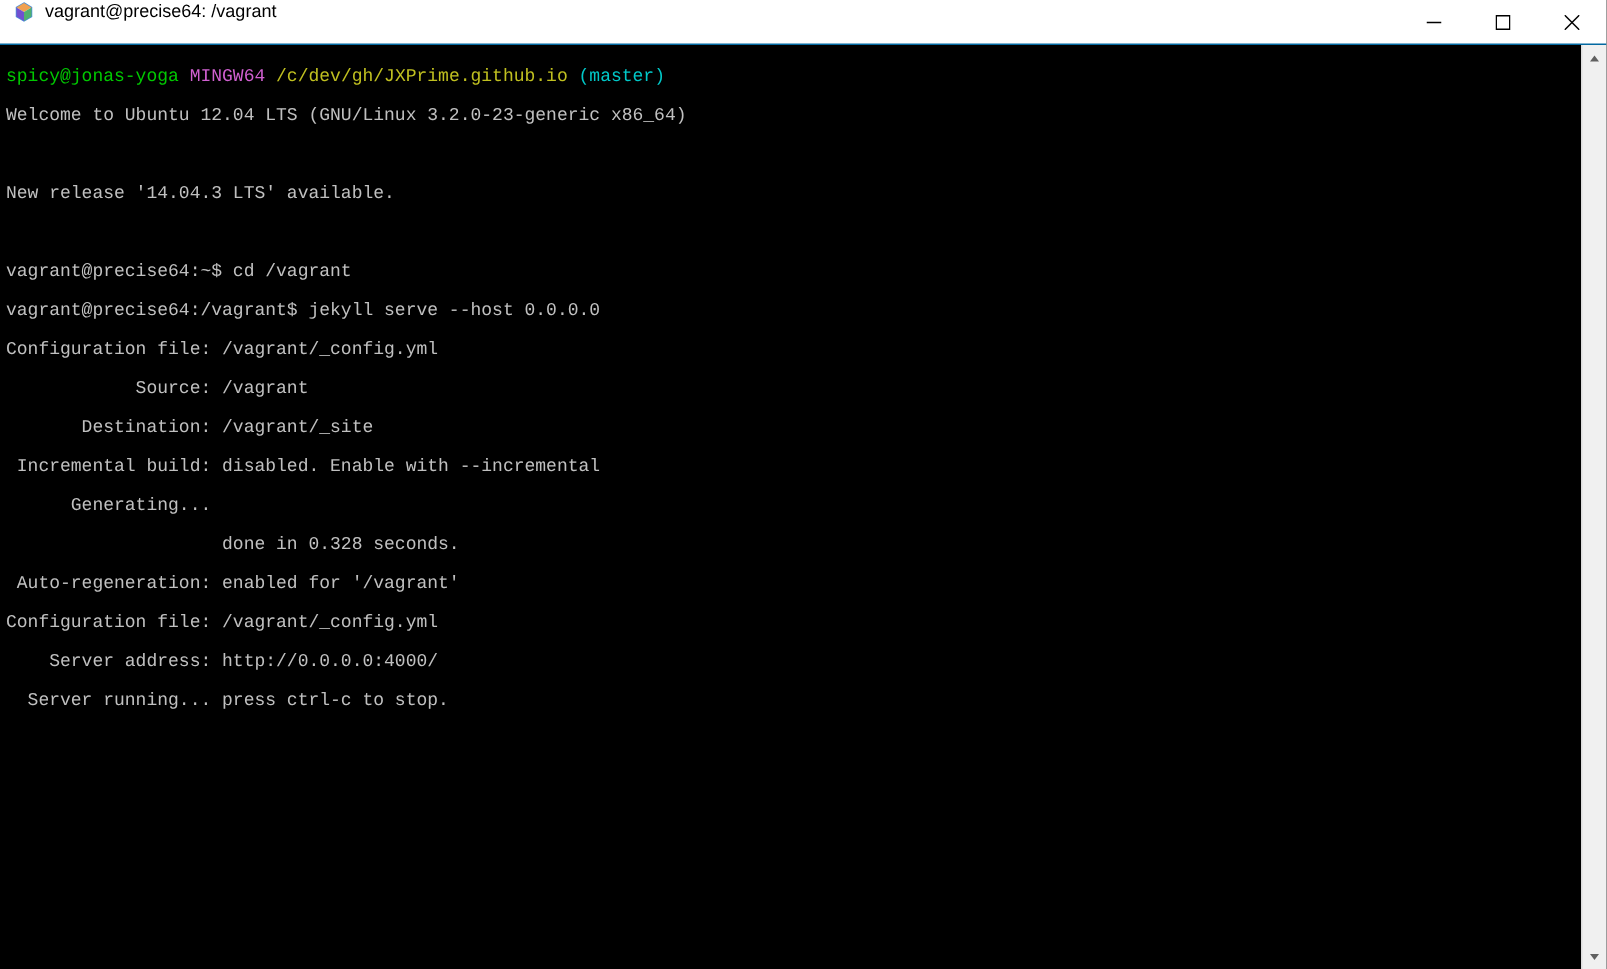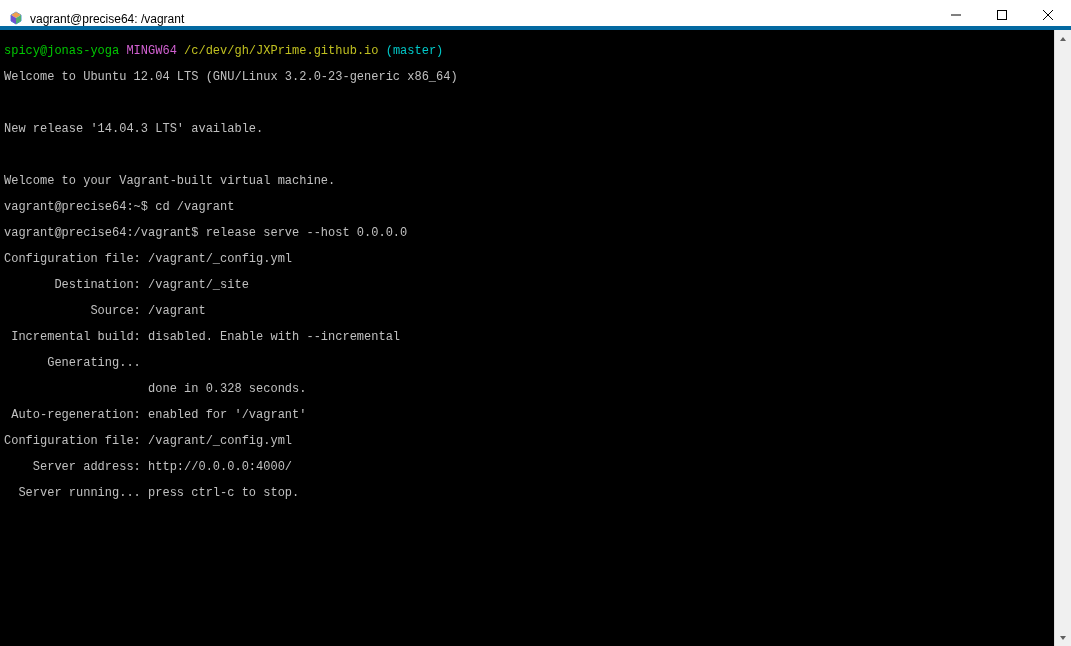--- a/index.html
+++ b/index.html
@@ -12,23 +12,23 @@
       background: #fff;
       width: 1071px;
       height: 646px;
       overflow: hidden;
       position: relative;
     }
     .titlebar {
       height: 30px;
       background: #fff;
       display: flex;
-      align-items: flex-end;
+      align-items: flex-start;
       padding-left: 8px;
-      border-bottom: 4px solid #0369a1;
+      border-bottom: 1px solid #0369a1;
     }
     .titlebar-icon {
       width: 16px;
       height: 16px;
       margin-right: 6px;
       display: flex;
       align-items: center;
       justify-content: center;
     }
     .titlebar-title {
@@ -131,26 +131,25 @@
   </div>
 </div>
 
 <div class="terminal-area">
   <div class="terminal">
 <span class="line"><span class="green">spicy@jonas-yoga</span> <span class="magenta">MINGW64</span> <span class="yellow">/c/dev/gh/JXPrime.github.io</span> <span class="cyan">(master)</span></span>
 <span class="line">Welcome to Ubuntu 12.04 LTS (GNU/Linux 3.2.0-23-generic x86_64)</span>
 <span class="line"></span>
 <span class="line">New release '14.04.3 LTS' available.</span>
 <span class="line"></span>
-<span class="line">Welcome to your Vagrant-built virtual machine.</span>
 <span class="line">vagrant@precise64:~$ cd /vagrant</span>
-<span class="line">vagrant@precise64:/vagrant$ release serve --host 0.0.0.0</span>
+<span class="line">vagrant@precise64:/vagrant$ jekyll serve --host 0.0.0.0</span>
 <span class="line">Configuration file: /vagrant/_config.yml</span>
+<span class="line">            Source: /vagrant</span>
 <span class="line">       Destination: /vagrant/_site</span>
-<span class="line">            Source: /vagrant</span>
 <span class="line"> Incremental build: disabled. Enable with --incremental</span>
 <span class="line">      Generating...</span>
 <span class="line">                    done in 0.328 seconds.</span>
 <span class="line"> Auto-regeneration: enabled for '/vagrant'</span>
 <span class="line">Configuration file: /vagrant/_config.yml</span>
 <span class="line">    Server address: http://0.0.0.0:4000/</span>
 <span class="line">  Server running... press ctrl-c to stop.</span>
   </div>
   <div class="scrollbar">
     <div class="scroll-arrow" style="position:absolute;top:0;">

